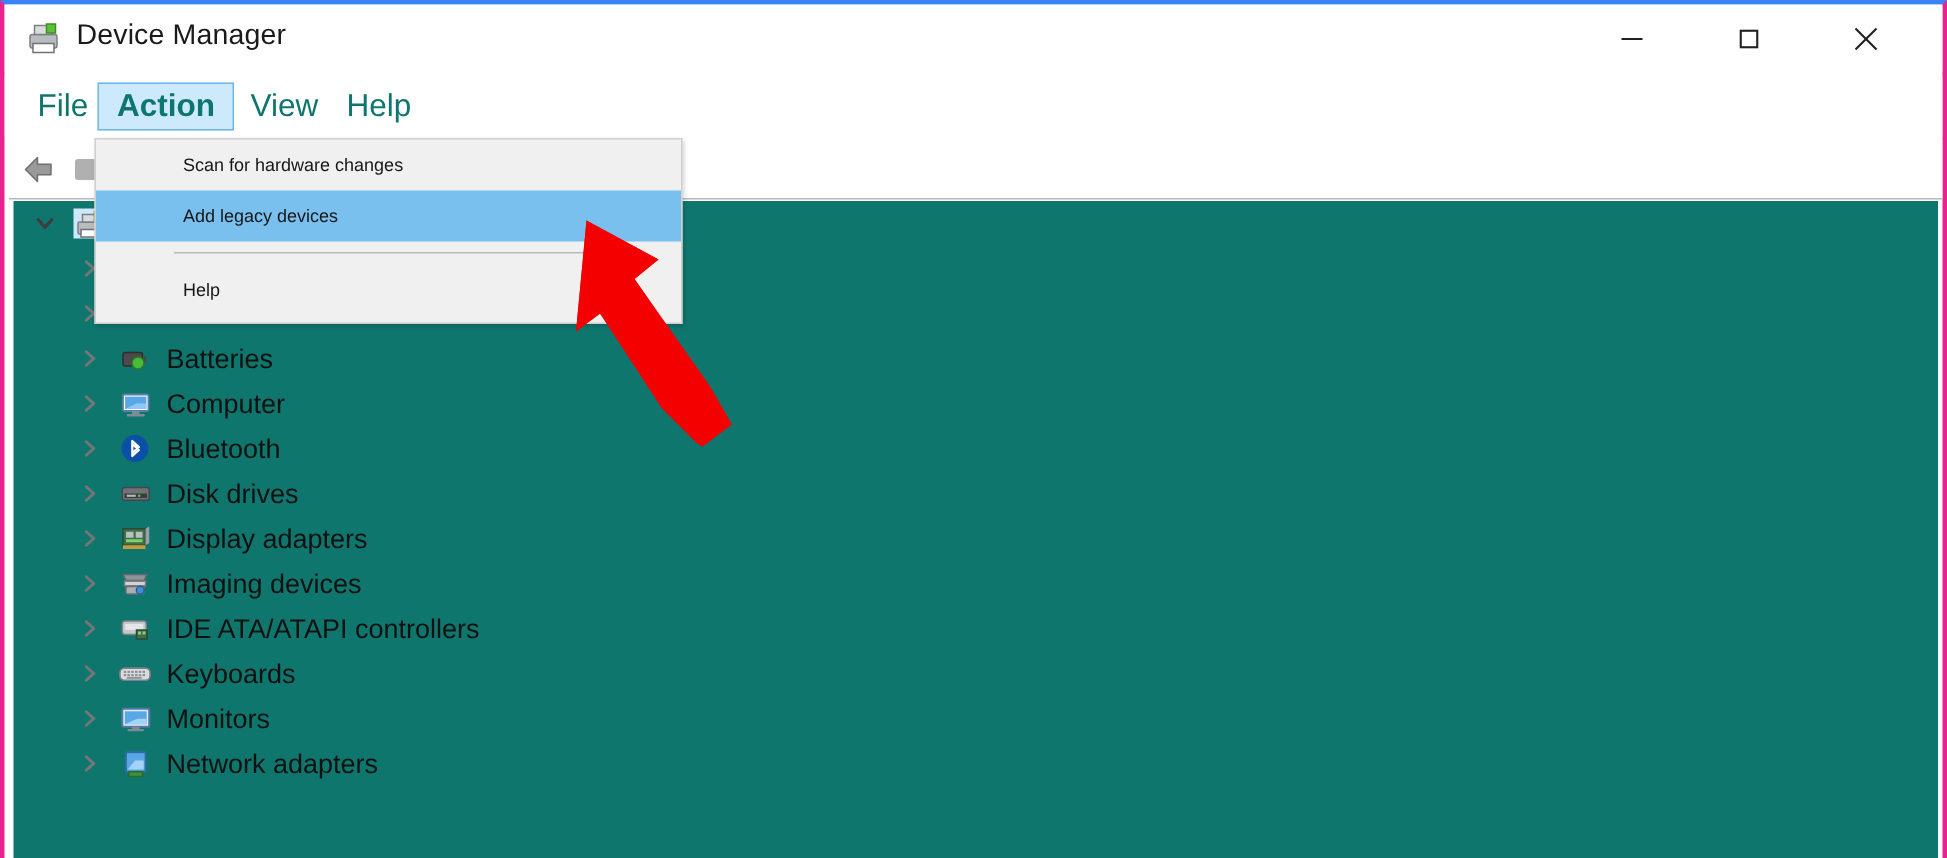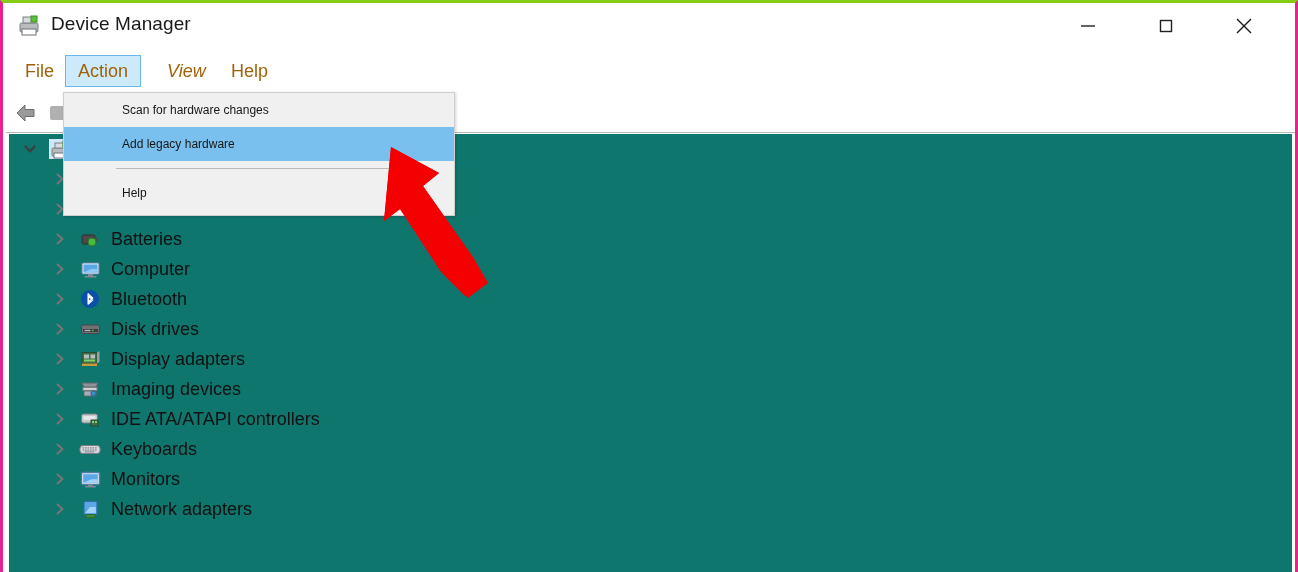--- a/index.html
+++ b/index.html
@@ -15,21 +15,21 @@
   }
 
   
   #window {
     position: absolute;
     left: 0; top: 0;
     width: 1298px;
     height: 572px;
     box-sizing: border-box;
     border-left: 3px solid #e8238f;
-    border-top: 3px solid #84cc16;
+    border-top: 3px solid #3b82f6;
     border-right: 3px solid #e8238f;
     background: #ffffff;
     overflow: hidden;
   }
 
   
   #titlebar {
     position: absolute;
     left: 0; top: 0;
     width: 1292px;
@@ -69,29 +69,29 @@
     left: 0; top: 48px;
     width: 1292px;
     height: 40px;
     background: #ffffff;
   }
   .menu-top {
     position: absolute;
     top: 4px;
     height: 32px;
     line-height: 32px;
-    font-size: 18px;
-    color: #a16207;
+    font-size: 21px;
+    color: #0f766e;
     padding: 0 12px;
     box-sizing: border-box;
     white-space: nowrap;
   }
   #menu-file   { left: 10px; }
-  #menu-action { left: 62px; background: #cdeafc; border: 1px solid #6bb8e8; line-height: 30px; }
-  #menu-view   { left: 152px; font-style: italic; }
+  #menu-action { left: 62px; background: #cdeafc; border: 1px solid #6bb8e8; line-height: 30px; font-weight: bold; }
+  #menu-view   { left: 152px; }
   #menu-help   { left: 216px; }
 
   
   #toolbar {
     position: absolute;
     left: 3px; top: 90px;
     width: 1289px;
     height: 40px;
     background: #ffffff;
     border-bottom: 1px solid #b8b8b8;
@@ -470,21 +470,21 @@
           <rect x="5" y="14.5" width="9" height="3.2" rx=".6" fill="#3f8f3f" stroke="#2a6b2a" stroke-width="1"></rect>
         </svg>
       </span>
       <span class="tlabel">Network adapters</span>
     </div>
 
   </div>
 
   <div id="dropdown">
     <div class="mitem">Scan for hardware changes</div>
-    <div class="mitem sel">Add legacy hardware</div>
+    <div class="mitem sel">Add legacy devices</div>
     <div class="msep"></div>
     <div class="mitem">Help</div>
   </div>
 
   <svg id="arrow" viewBox="0 0 190 190">
     <path d="M18 14 L66 40 L50 53 L95 118 L110 147 L92 163 L68 139 L27 76 L11 88 Z" fill="#f40000"></path>
     <path d="M18 14 L66 40 L50 53 L100 124 L115 150 L95 165 L72 141 L27 76 L11 88 Z" fill="#f40000"></path>
   </svg>
 
 </div>

